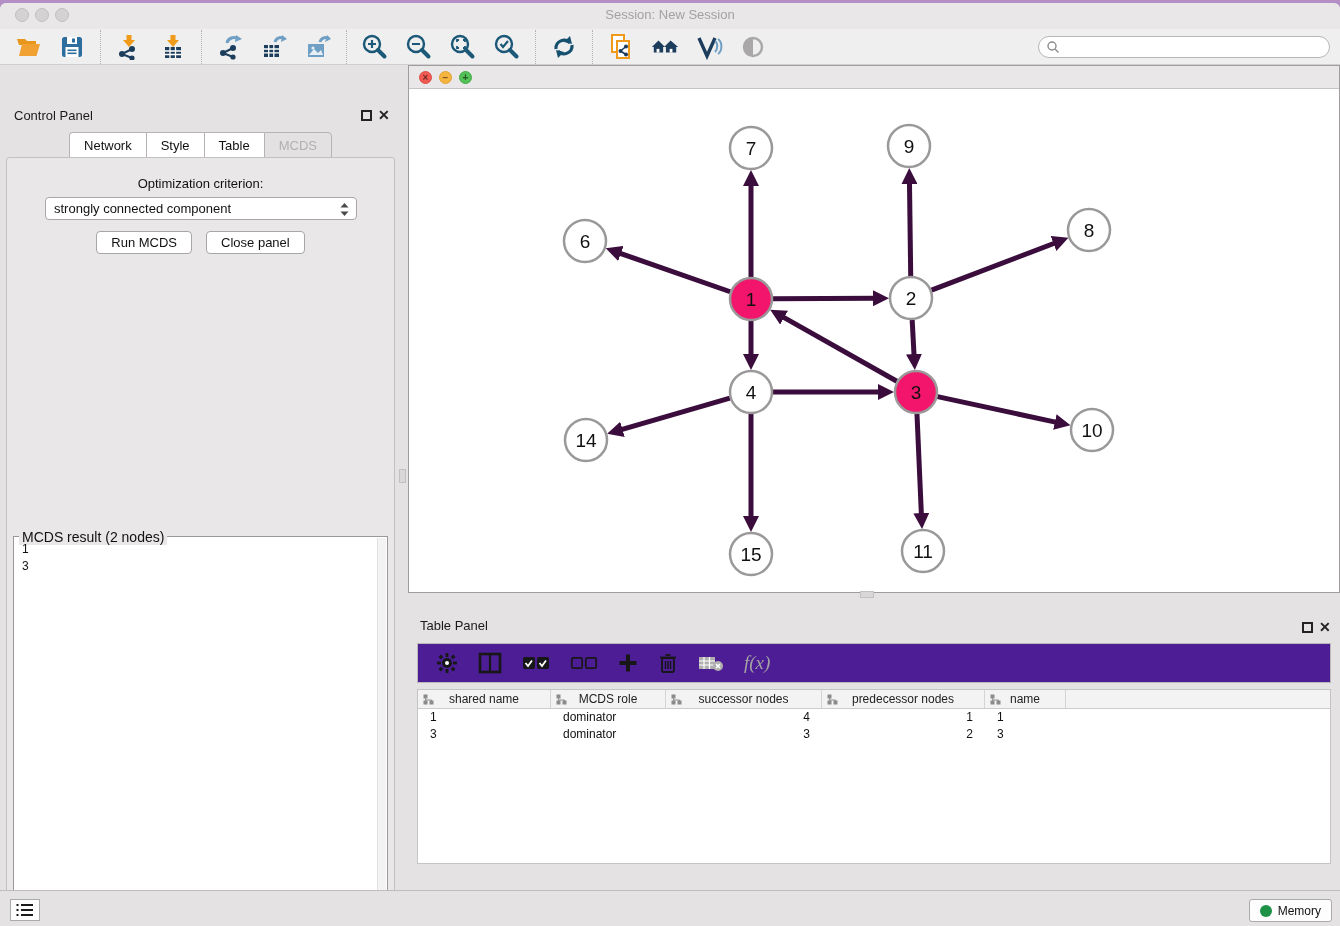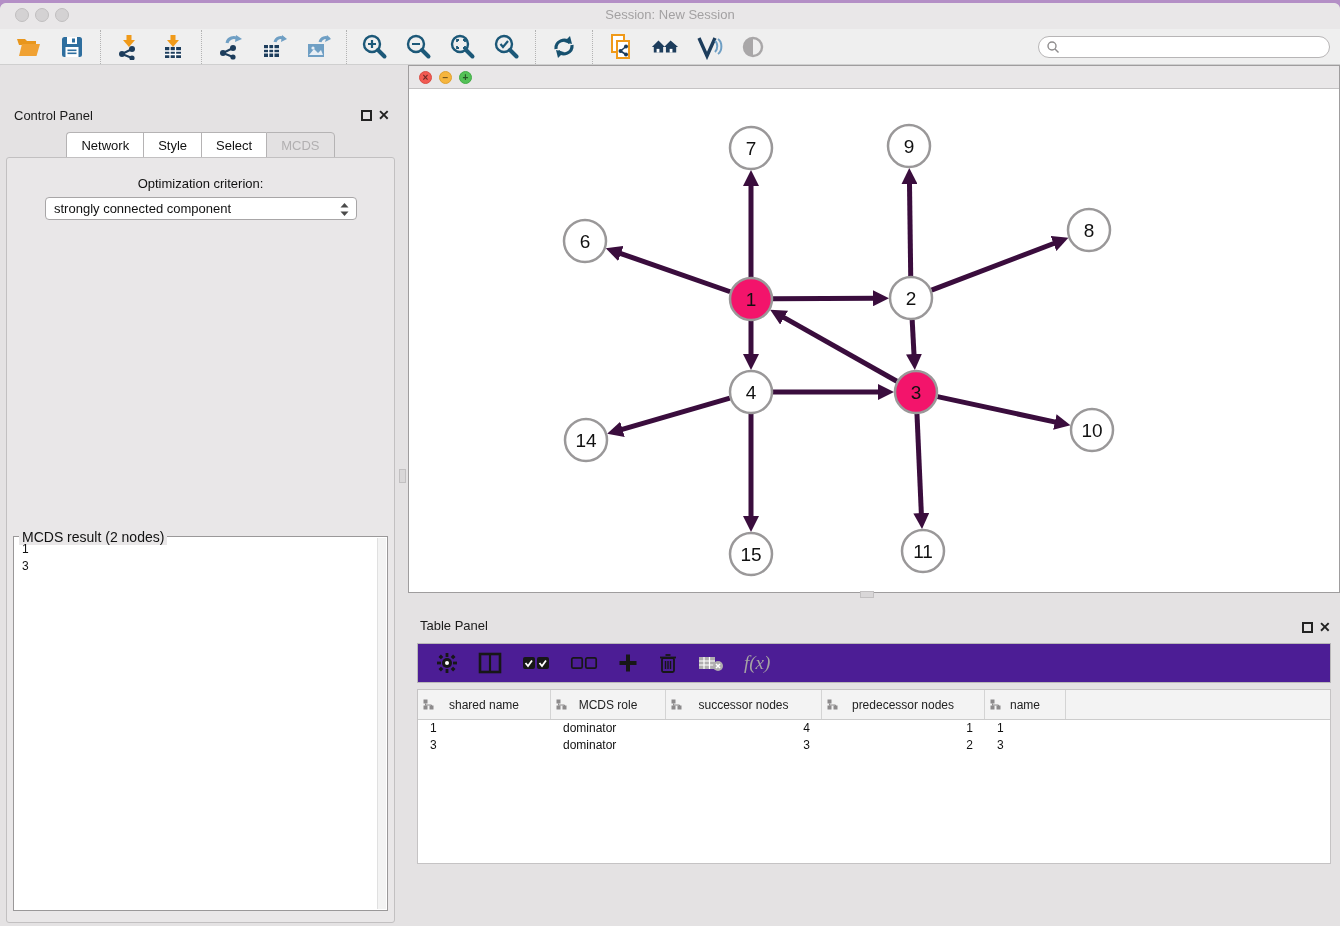--- a/index.html
+++ b/index.html
@@ -69,21 +69,21 @@
 
   
   .table-panel { position:absolute; top:594px; left:408px; width:932px; height:296px;margin-top:15px; }
   .tp-header { position:absolute; top:6px; left:12px; font-size:13px; color:#1b1b1b; }
   .tp-toolbar { position:absolute; top:31px; left:9px; width:914px; height:40px; background:#4c1d95;
     border:1px solid #b9b7b8; display:flex; align-items:center; gap:20px; padding-left:18px; }
   .tp-icon { display:flex; align-items:center; justify-content:center; height:24px; }
   .fx { font-family:"Liberation Serif", serif; font-style:italic; font-size:19px; color:#a5a3a4; }
   .table-box { position:absolute; top:77px; left:9px; width:914px; height:175px; background:#fff;
     border:1px solid #c5c3c4; overflow:hidden; }
-  .thead { display:flex; background:#f3f3f3; border-bottom:1px solid #cccccc; height:30px; }
+  .thead { display:flex; background:#f3f3f3; border-bottom:1px solid #cccccc; height:19px; }
   .th { display:flex; align-items:center; justify-content:center; gap:5px; font-size:12px; color:#222;
     border-right:1px solid #d4d4d4; position:relative; }
   .th .mini { position:absolute; left:5px; }
   .trow { display:flex; height:17px; }
   .tcell { font-size:12px; color:#111; padding:1px 12px 0 12px; }
   .tp-tabs { position:absolute; top:267px; left:0; width:100%; display:flex; justify-content:center; }
   .tp-tab { font-size:13px; padding:4px 13px; background:#fff; border:1px solid #b5b3b4; border-right:none; color:#111; }
   .tp-tab:first-child { border-radius:5px 0 0 5px; }
   .tp-tab.last { border-right:1px solid #b5b3b4; border-radius:0 5px 5px 0; }
   .tp-tab.selected { background:#d9d7d8; color:#c9c7c8; }
@@ -265,31 +265,35 @@
     </div>
   </div>
 
   <div class="control-panel">
     <div class="cp-header">Control Panel</div>
     <div class="panel-max" style="left:361px"></div>
     <div class="panel-close" style="left:378px">✕</div>
     <div class="cp-tabs">
       <div class="tab">Network</div>
       <div class="tab">Style</div>
-      <div class="tab">Select</div>
+      <div class="tab">Table</div>
       <div class="tab last selected">MCDS</div>
     </div>
     <div class="cp-content">
       <div class="opt-label">Optimization criterion:</div>
       <div class="criterion">
         <span>strongly connected component</span>
         <svg class="stepper" width="11" height="17" viewBox="0 0 11 17">
             <path d="M1.5 6.5 5.5 2l4 4.5z" fill="#4a4a4a"></path>
             <path d="M1.5 10.5 5.5 15l4-4.5z" fill="#4a4a4a"></path>
           </svg>
+      </div>
+      <div class="cp-buttons">
+        <button class="btn">Run MCDS</button>
+        <button class="btn">Close panel</button>
       </div>
       <div class="result-box">
         <div class="result-legend">MCDS result (2 nodes)</div>
         <div class="result-lines">1
 3</div>
         <div class="result-scroll"></div>
       </div>
     </div>
   </div>
 
@@ -504,14 +508,32 @@
             <div class="tcell" style="width: 115px; text-align: left;">dominator</div>
             <div class="tcell" style="width: 156px; text-align: right;">3</div>
             <div class="tcell" style="width: 163px; text-align: right;">2</div>
             <div class="tcell" style="width: 81px; text-align: left;">3</div>
           </div>
         </div>
     </div>
 
   </div>
 
+  <div class="statusbar">
+    <div class="list-btn">
+      <svg width="18" height="14" viewBox="0 0 18 14">
+          <g stroke="#1b1b1b" stroke-width="2">
+            <path d="M5 2h12M5 7h12M5 12h12"></path>
+          </g>
+          <g fill="#1b1b1b">
+            <rect x="0.5" y="1" width="2" height="2"></rect>
+            <rect x="0.5" y="6" width="2" height="2"></rect>
+            <rect x="0.5" y="11" width="2" height="2"></rect>
+          </g>
+        </svg>
+    </div>
+    <div class="memory-btn">
+      <span class="mem-dot"></span>
+      <span>Memory</span>
+    </div>
+  </div>
 
 </div>
 
 </body></html>

